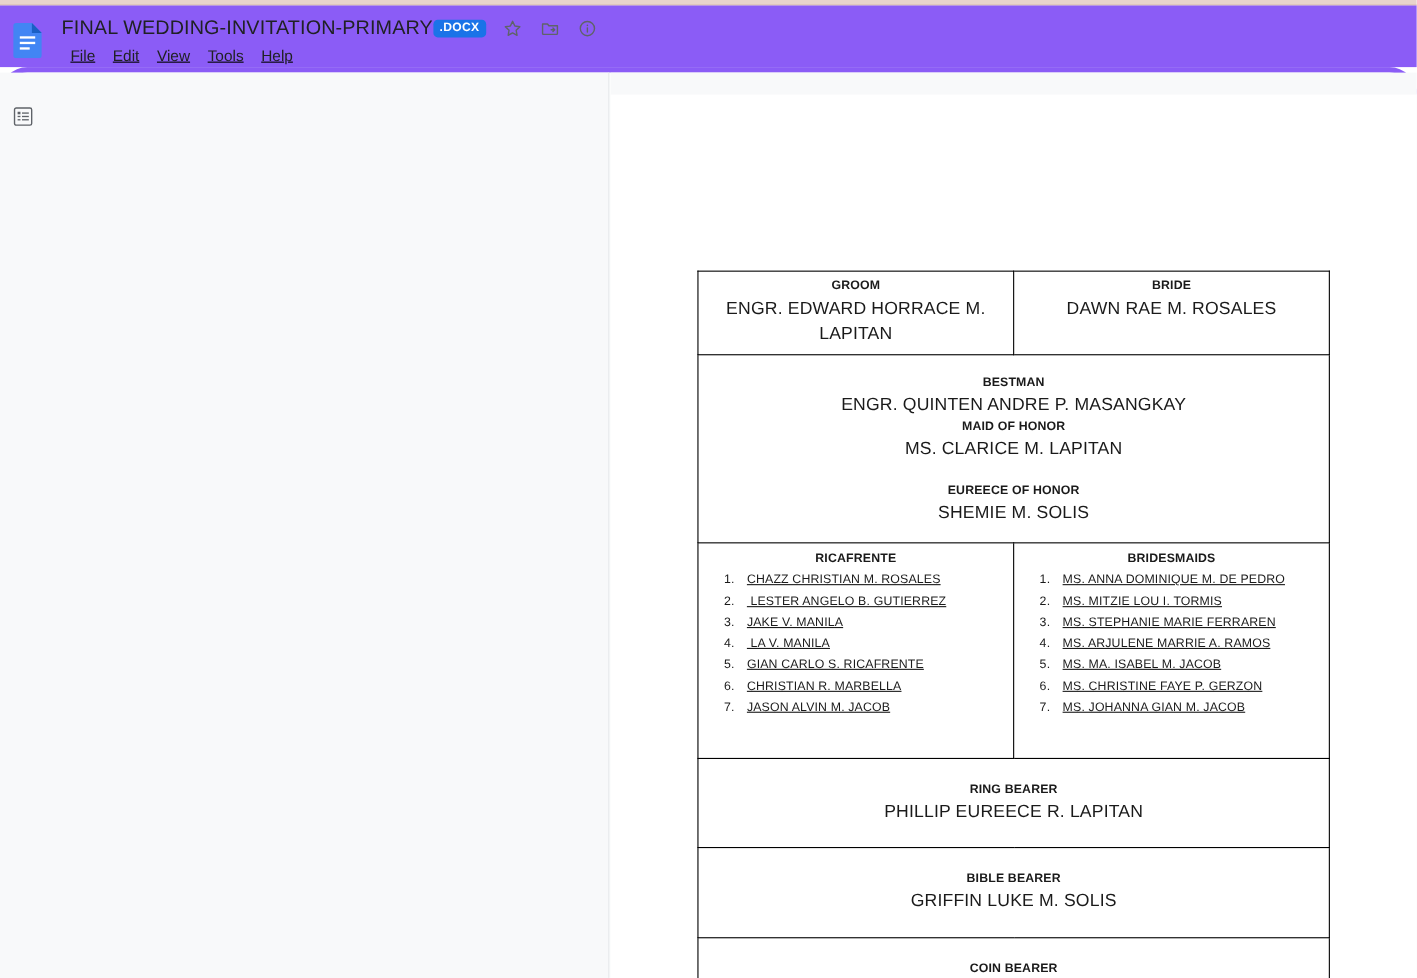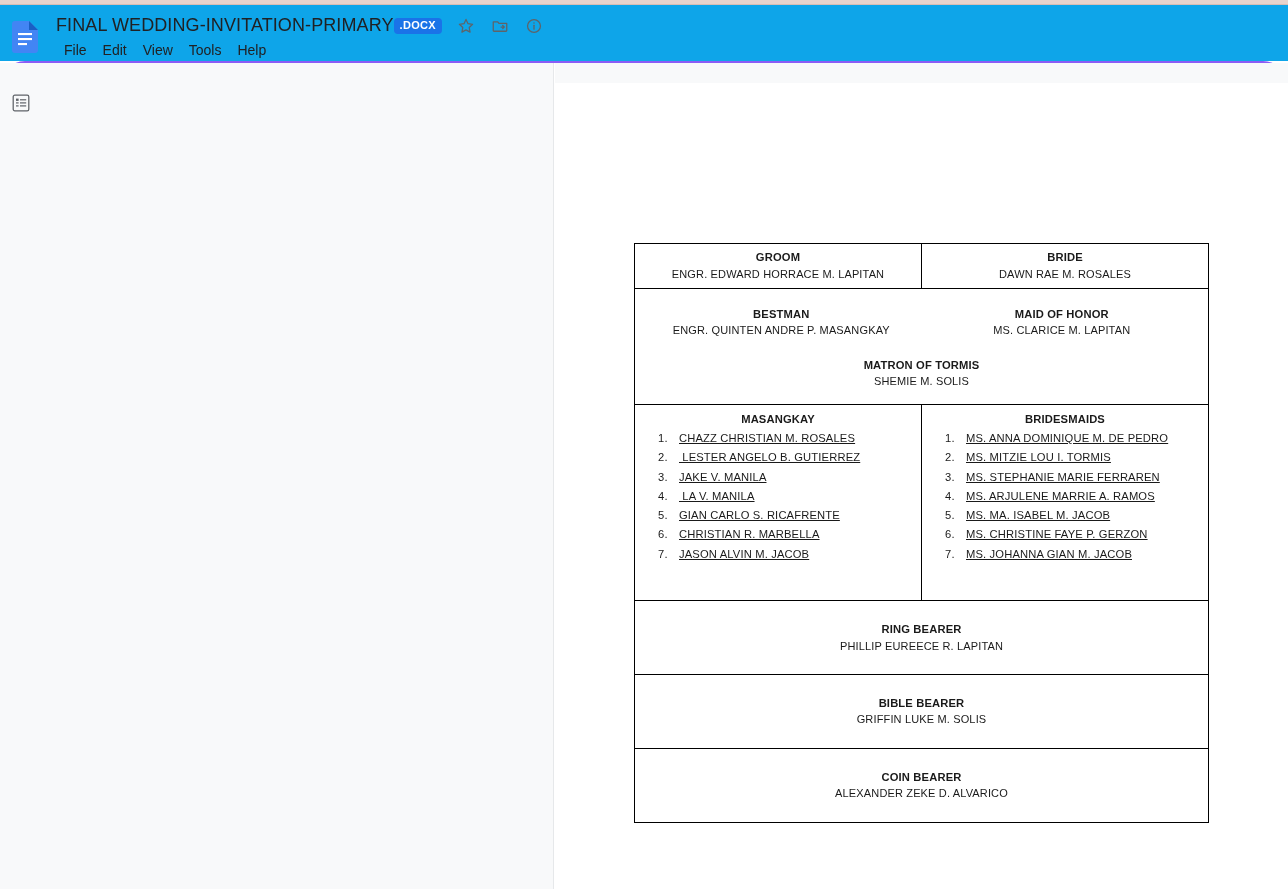--- a/index.html
+++ b/index.html
@@ -16,21 +16,21 @@
     height: 5px;
     width: 100%;
     background: #e8d3cc;
     border-bottom: 1px solid #d9bdb4;
   }
 
   
   .appbar {
     position: relative;
     height: 56px;
-    background: #0ea5e9;
+    background: #8b5cf6;
     padding: 0 0 0 8px;
   }
   .docs-logo {
     position: absolute;
     left: 12px;
     top: 16px;
     width: 26px;
     height: 32px;
   }
   .title-row {
@@ -70,35 +70,36 @@
   }
   .hdr-icon svg { display: block; }
 
   
   .menubar {
     position: absolute;
     left: 56px;
     top: 36px;
     display: flex;
     gap: 0;
+    text-decoration: underline;
   }
   .menu-item {
     font-size: 14px;
     color: #202124;
     padding: 1px 8px;
     border-radius: 4px;
     cursor: pointer;
     white-space: nowrap;
   }
 
   
   .workarea {
     position: relative;
     height: 828px;
-    border-top: 2px solid #8b5cf6;
+    border-top: 5px solid #8b5cf6;
     background: #ffffff;
     border-radius: 25px;
   }
   .left-pane {
     position: absolute;
     left: 0; top: 0;
     width: 554px;
     height: 100%;
     background: #f8f9fa;
     border-right: 1px solid #e6e8ea;
@@ -146,32 +147,32 @@
     padding: 6px 6px 10px 6px;
   }
   .role {
     font-size: 11.2px;
     font-weight: 700;
     letter-spacing: .15px;
     line-height: 1.48;
     margin: 0;
   }
   .person {
-    font-size: 11px;
+    font-size: 16px;
     font-weight: 400;
     letter-spacing: .15px;
     line-height: 1.48;
     margin: 0;
   }
   td.pad-sm { padding-top: 5px; padding-bottom: 6px; }
   td.pad-md { padding-top: 17px; padding-bottom: 14px; }
   td.pad-lg { padding-top: 20px; padding-bottom: 20px; }
   td.pad-list { padding-top: 6px; padding-bottom: 36px; }
 
-  .merged-inner { position: relative; }
+  .merged-inner { position: relative; flex-direction: column; }
   .two-col-flex {
     display: flex;
     width: 100%;
   }
   .two-col-flex > div { flex: 1 1 50%; }
   .center-block { margin-top: 18px; }
 
   
   ol.names {
     margin: 2px 0 0 0;
@@ -281,30 +282,30 @@
               <div>
                 <p class="role">BESTMAN</p>
                 <p class="person">ENGR. QUINTEN ANDRE P. MASANGKAY</p>
               </div>
               <div>
                 <p class="role">MAID OF HONOR</p>
                 <p class="person">MS. CLARICE M. LAPITAN</p>
               </div>
             </div>
             <div class="center-block">
-              <p class="role">MATRON OF TORMIS</p>
+              <p class="role">EUREECE OF HONOR</p>
               <p class="person">SHEMIE M. SOLIS</p>
             </div>
           </td>
         </tr>
 
 
         <tr>
           <td class="pad-list">
-            <p class="role">MASANGKAY</p>
+            <p class="role">RICAFRENTE</p>
             <ol class="names">
                   <li><span>CHAZZ CHRISTIAN M. ROSALES</span></li>
                   <li><span> LESTER ANGELO B. GUTIERREZ</span></li>
                   <li><span>JAKE V. MANILA</span></li>
                   <li><span> LA V. MANILA</span></li>
                   <li><span>GIAN CARLO S. RICAFRENTE</span></li>
                   <li><span>CHRISTIAN R. MARBELLA</span></li>
                   <li><span>JASON ALVIN M. JACOB</span></li>
                 </ol>
           </td>

